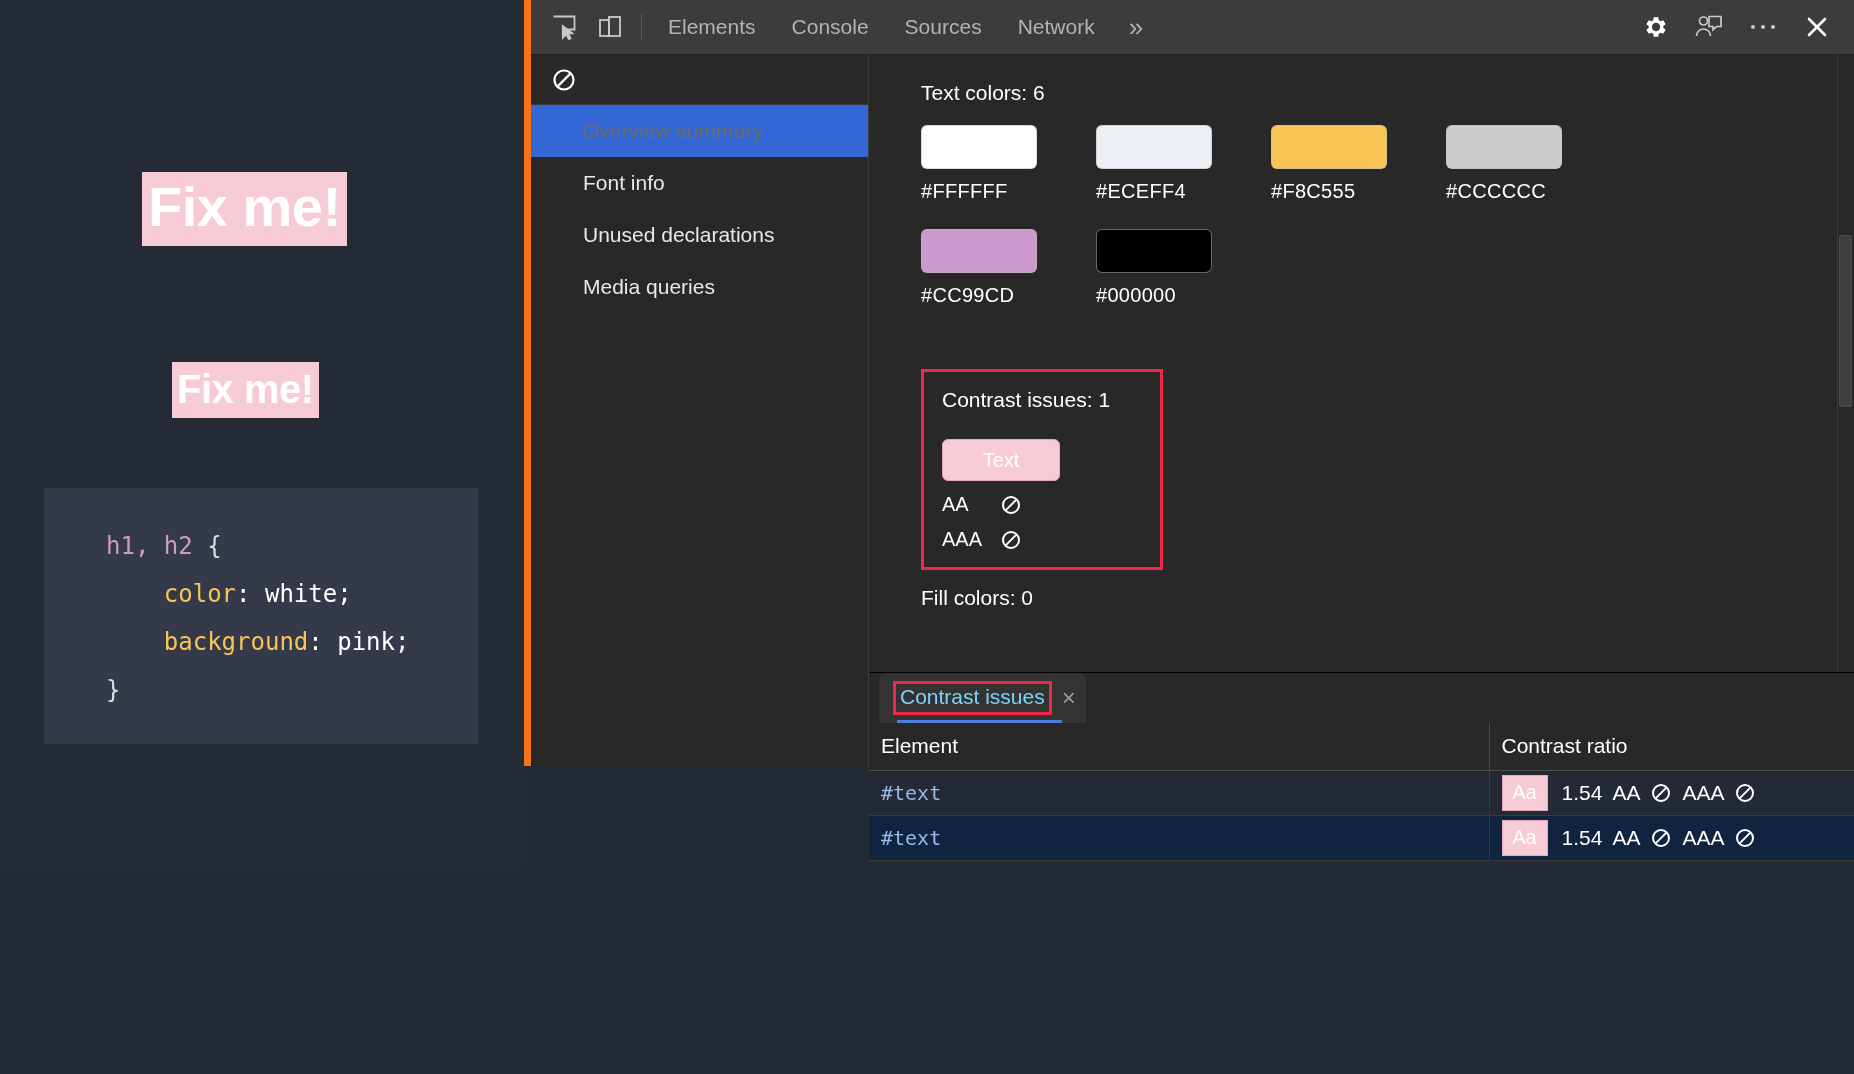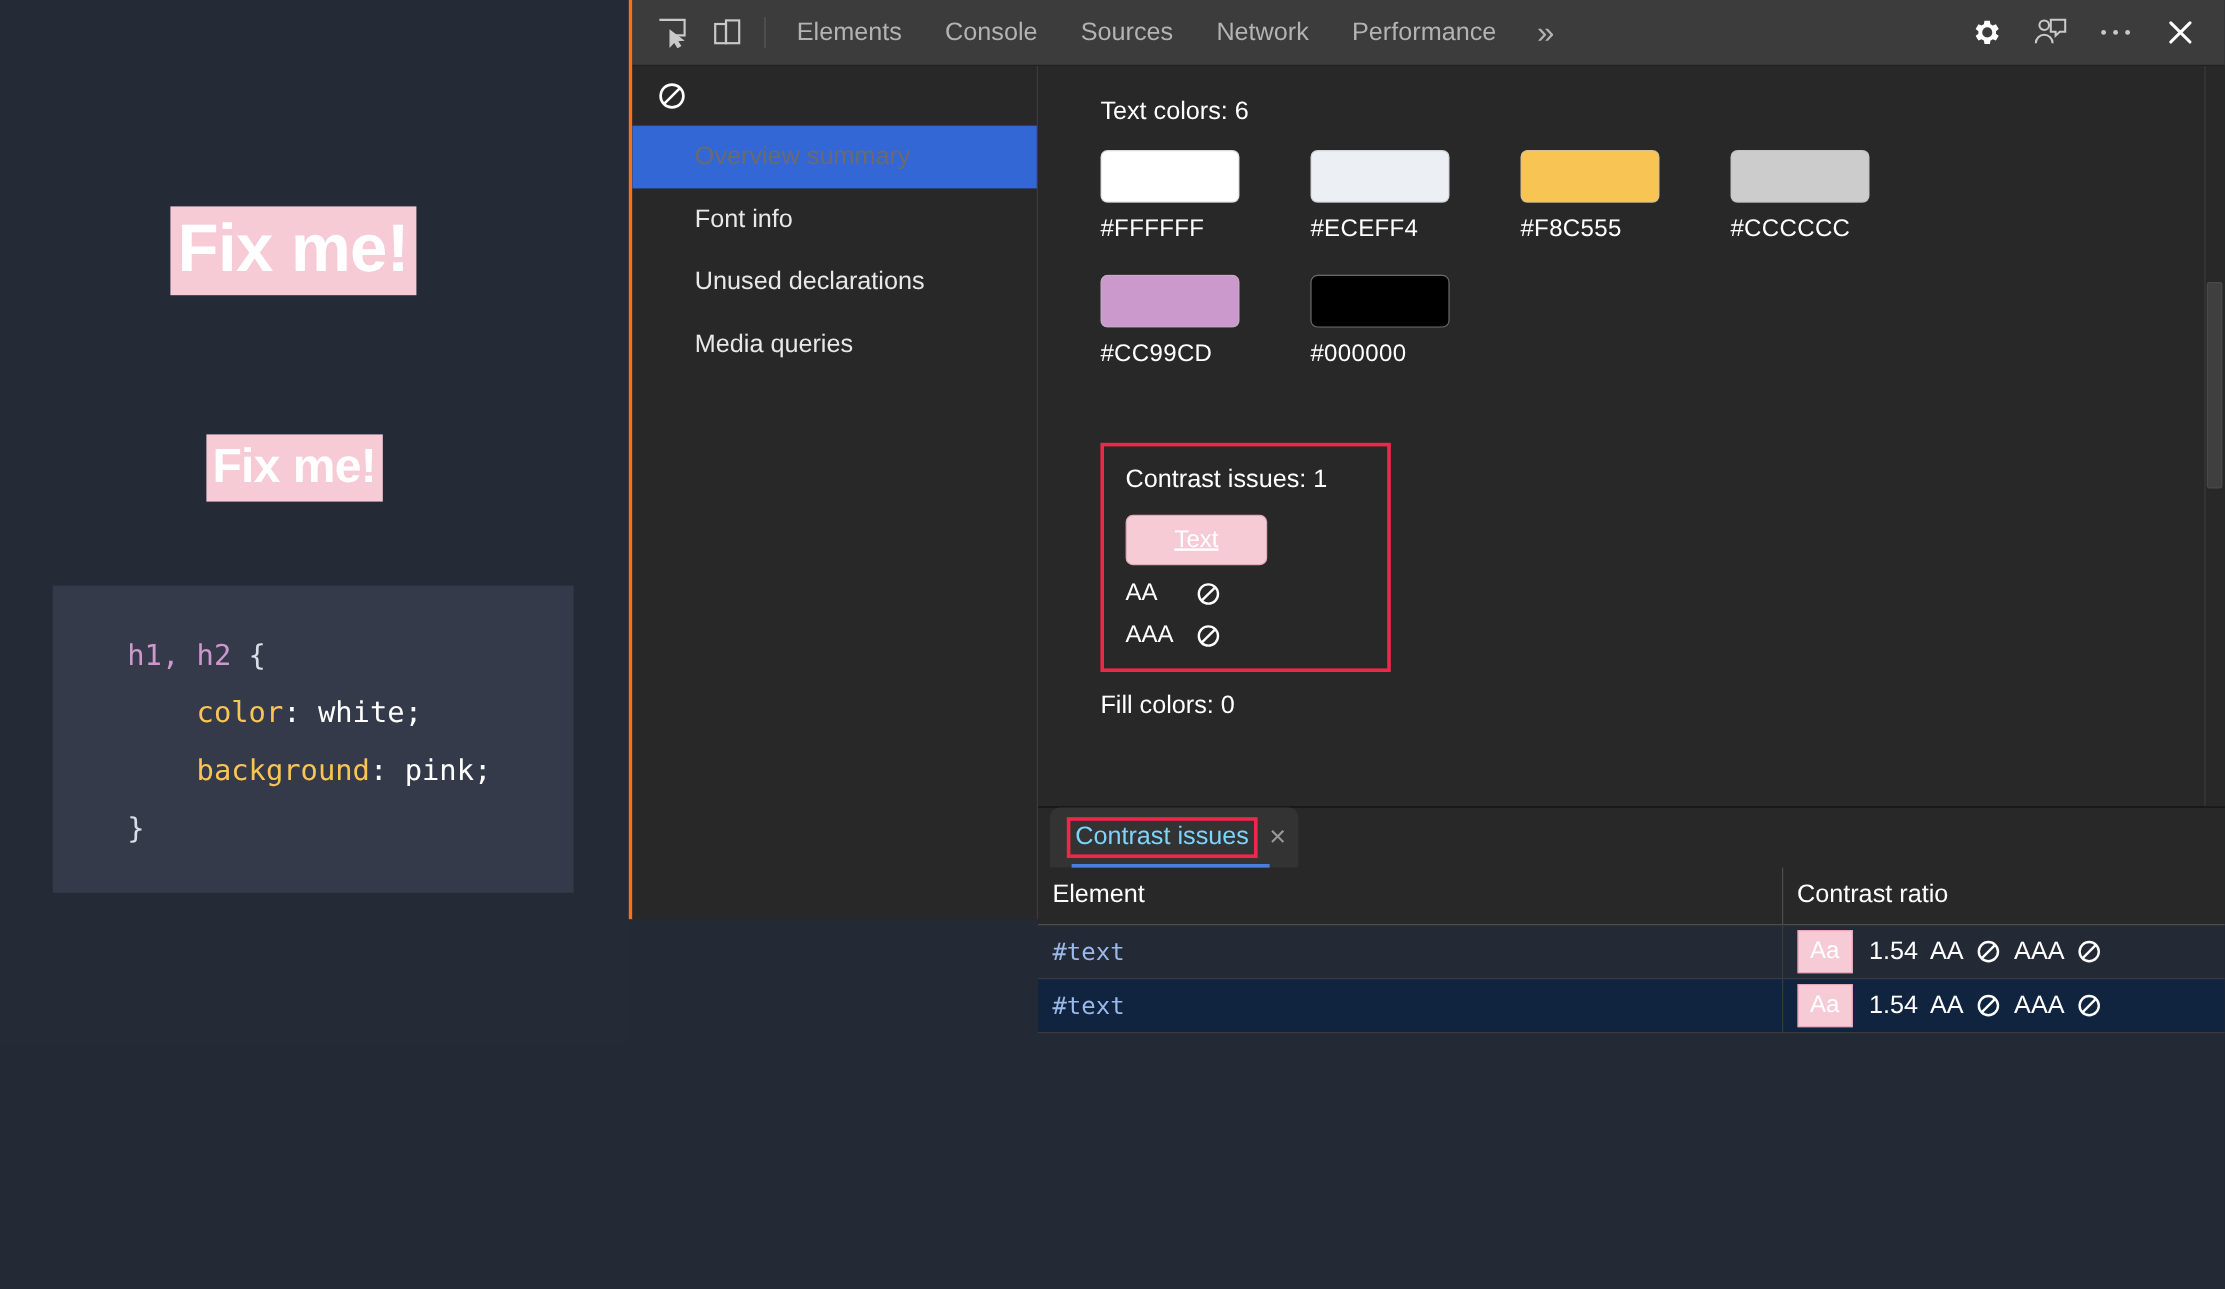--- a/index.html
+++ b/index.html
@@ -52,21 +52,21 @@
   .code-line { white-space: pre; }
 
   
   .devtools {
     flex: 1 1 auto;
     height: 766px;
     background: #282828;
     display: flex;
     flex-direction: column;
     position: relative;
-    border-left: 3px solid #f97316;
+    border-left: 7px solid #f97316;
   }
 
   
   .dt-toolbar {
     height: 55px;
     background: #3c3c3c;
     display: flex;
     align-items: center;
     flex: 0 0 55px;
     padding-left: 10px;
@@ -144,27 +144,27 @@
   .swatch-label { color: #fff; font-size: 20px; margin-top: 11px; letter-spacing: 0.3px; }
 
   .contrast-card {
     border: 3px solid #f0274a;
     width: 242px;
     padding: 16px 18px 16px 18px;
     margin-top: 36px;
   }
   .contrast-card-title { color: #fff; font-size: 21px; }
   .contrast-text-swatch {
-    margin-top: 17px;
+    margin-top: 27px;
     width: 118px; height: 42px;
     background: #f7cbd5;
     border: 1px solid #e3a9b9;
     border-radius: 6px;
     display: flex; align-items: center; justify-content: center;
-    color: #fff; font-size: 20px; text-decoration: underline;
+    color: #fff; font-size: 20px;
   }
   .aa-row { display: flex; align-items: center; margin-top: 12px; color: #fff; font-size: 20px; }
   .aa-label { width: 58px; }
   .fill-colors { color: #fff; font-size: 21px; margin-top: 16px; }
 
   
   .drawer {
     flex: 1 1 auto;
     background: #282828;
     border-top: 1px solid #000;
@@ -282,21 +282,20 @@
           <rect x="3" y="6" width="9" height="16"></rect>
           <rect x="12" y="3" width="11" height="19"></rect>
         </svg>
       </div>
       <div class="tb-sep"></div>
 
       <div class="tab">Elements</div>
       <div class="tab">Console</div>
       <div class="tab">Sources</div>
       <div class="tab">Network</div>
-      <div class="tab">Performance</div>
       <div class="chev-more">»</div>
 
       <div class="tb-right">
         <div class="tb-icon-btn">
           <svg width="28" height="28" viewBox="0 0 24 24" fill="#ffffff">
             <path d="M19.1 12.9a7.5 7.5 0 0 0 0-1.8l2-1.5-2-3.4-2.3.9a7.3 7.3 0 0 0-1.6-.9L14.8 3.7h-3.9l-.4 2.5c-.6.2-1.1.5-1.6.9l-2.3-.9-2 3.4 2 1.5a7.5 7.5 0 0 0 0 1.8l-2 1.5 2 3.4 2.3-.9c.5.4 1 .7 1.6.9l.4 2.5h3.9l.4-2.5c.6-.2 1.1-.5 1.6-.9l2.3.9 2-3.4zM12.9 15.6a3.6 3.6 0 1 1 0-7.2 3.6 3.6 0 0 1 0 7.2z"></path>
           </svg>
         </div>
         <div class="tb-icon-btn">
           <svg width="30" height="28" viewBox="0 0 30 28" fill="none" stroke="#c9c9c9" stroke-width="1.7">

